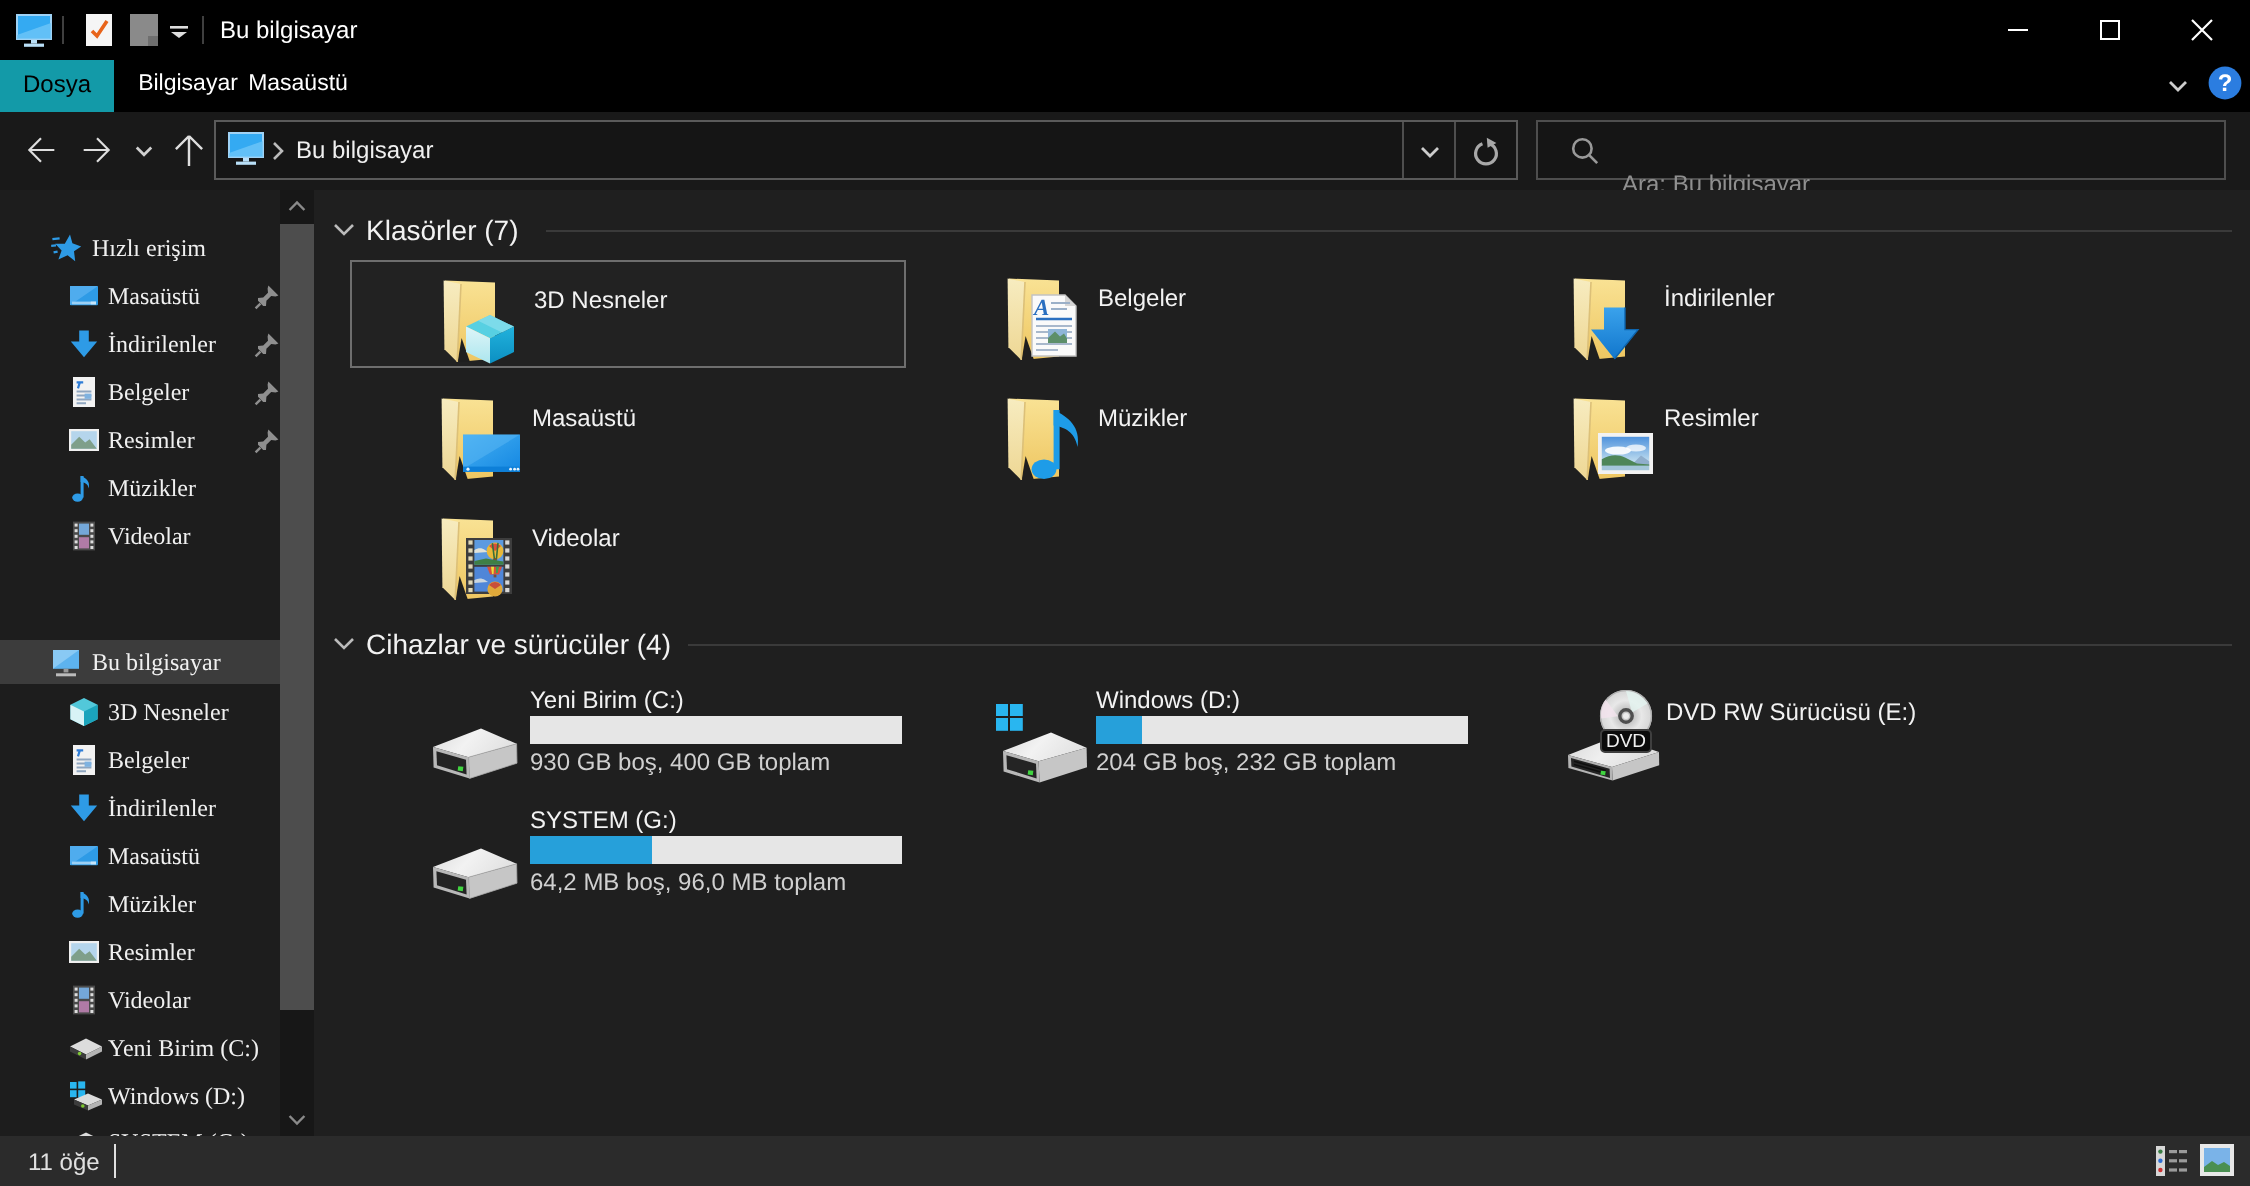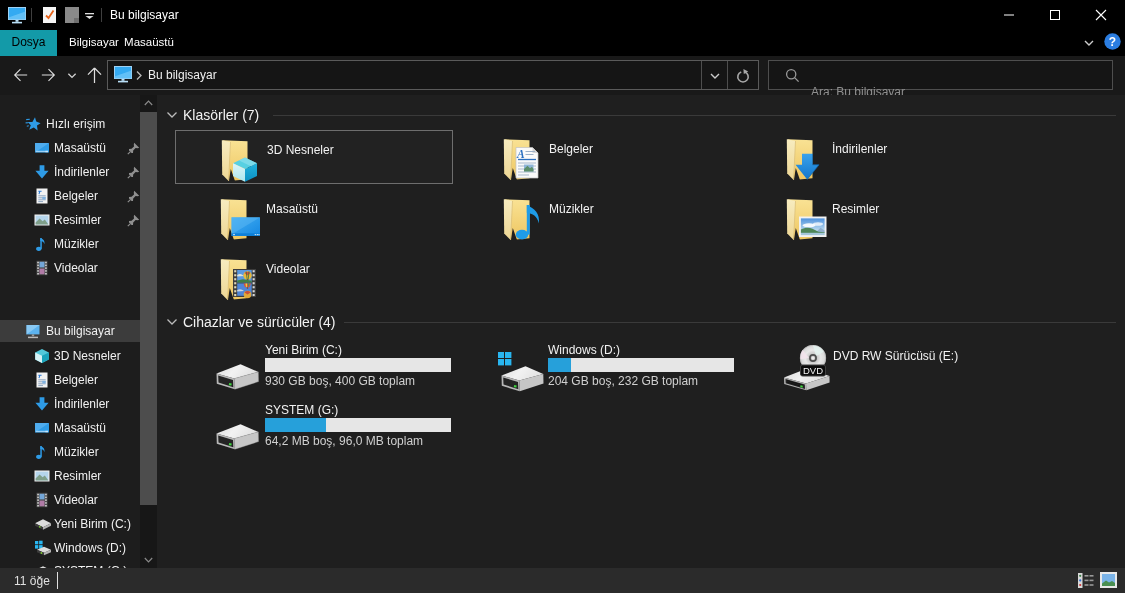--- a/index.html
+++ b/index.html
@@ -9,21 +9,21 @@
 #ribbonrow{position:absolute;left:0;top:30px;width:1125px;height:26px;background:#000;}
 .tab{position:absolute;top:0;height:40px;line-height:24px;text-align:center;color:#fff;font-size:12px;}
 #tab-dosya{left:0;width:57px;background:#139aa8;color:#000;}
 #toolbar{position:absolute;left:0;top:56px;width:1125px;height:39px;background:#191919;}
 .navglyph{position:absolute;}
 #addrbox{position:absolute;left:107px;top:4px;width:652px;height:30px;border:1px solid #5a5a5a;background:#151515;}
 #searchbox{position:absolute;left:768px;top:4px;width:345px;height:30px;border:1px solid #4e4e4e;background:#151515;color:#8f8f8f;}
 #sidebar{position:absolute;left:0;top:95px;width:157px;height:473px;background:#1d1d1d;}
 #sidescroll{position:absolute;left:140px;top:95px;width:17px;height:473px;background:#171717;}
 #siderows{position:absolute;left:0;top:95px;width:140px;height:473px;overflow:hidden;}
-.srow{position:absolute;left:0;width:140px;}
+.srow{position:absolute;left:0;width:140px;font-family:Liberation Serif, serif;}
 .srow .lbl{position:absolute;top:4px;font-size:12px;color:#f0f0f0;white-space:nowrap;}
 .sicon{position:absolute;top:3px;width:18px;height:16px;}
 .pin{position:absolute;left:127px;top:5px;width:13px;height:13px;}
 #content{position:absolute;left:157px;top:95px;width:968px;height:473px;background:#1f1f1f;}
 .sechead{position:absolute;font-size:14px;color:#f2f2f2;white-space:nowrap;}
 .secline{position:absolute;height:1px;background:#3a3a3a;}
 .tile{position:absolute;width:278px;height:54px;}
 .tile.sel{background:#222222;border:1px solid #6e6e6e;}
 .tile .name{position:absolute;left:91px;top:12px;font-size:12px;color:#f2f2f2;white-space:nowrap;}
 .ficon{position:absolute;left:42px;top:9px;width:44px;height:42px;}

